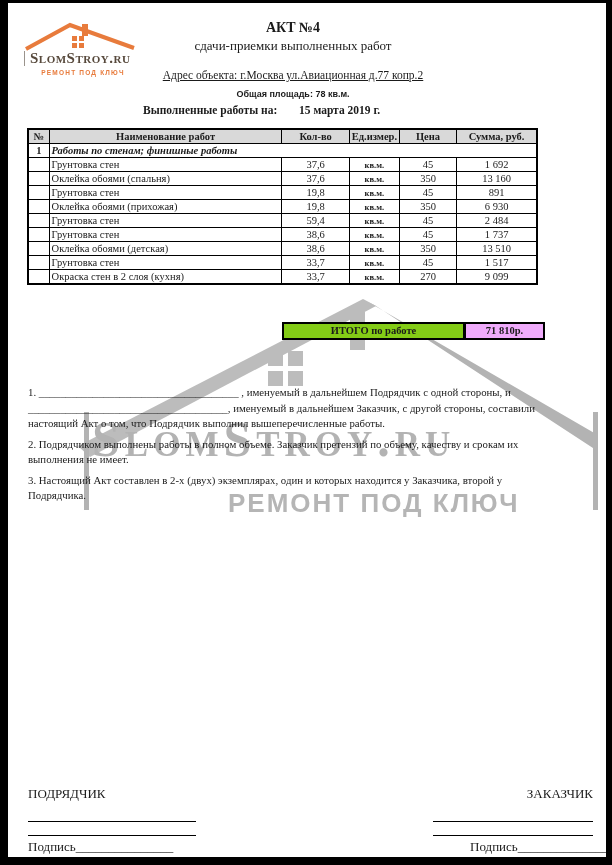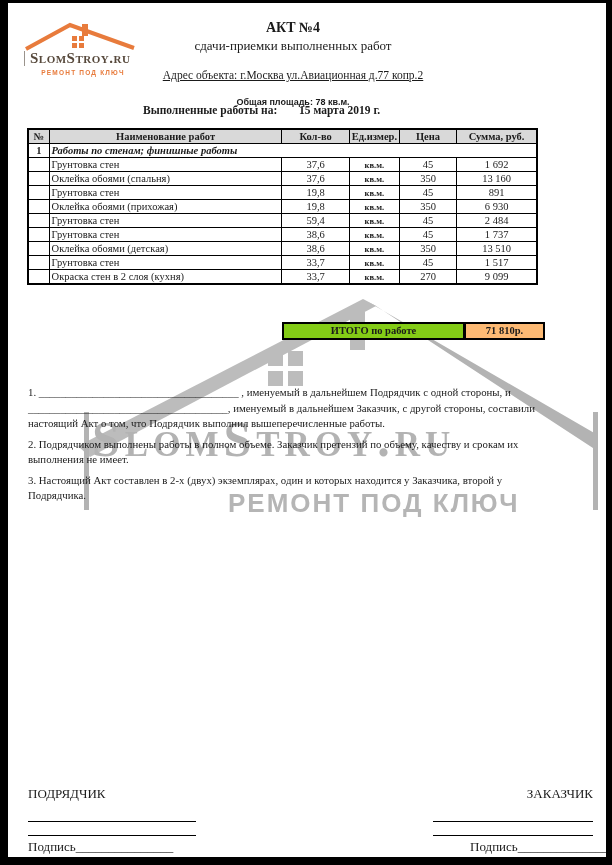--- a/index.html
+++ b/index.html
@@ -12,42 +12,42 @@
   .logo .brand{display:block;margin-left:2px;border-left:1.5px solid #9a938c;padding-left:5px;
     font-variant:small-caps;font-weight:bold;font-size:15px;line-height:15px;color:#57493c;letter-spacing:.5px;}
   .logo .tagline{display:block;text-align:center;margin-top:3px;font-family:"Liberation Sans",sans-serif;
     font-size:6.5px;font-weight:bold;letter-spacing:1.2px;color:#e87b3c;}
 
   
   .titleblock{position:absolute;left:110px;top:17px;width:350px;text-align:center;z-index:2;}
   .doc-title{font-size:14px;font-weight:bold;}
   .doc-subtitle{font-size:13px;font-weight:normal;margin-top:2px;}
   .doc-address{font-size:11.5px;text-decoration:underline;margin-top:15px;}
-  .doc-area{font-family:"Liberation Sans",sans-serif;font-size:9px;font-weight:bold;margin-top:16px;}
+  .doc-area{font-family:"Liberation Sans",sans-serif;font-size:9px;font-weight:bold;margin-top:8px;}
   .works-line{position:absolute;top:101px;left:0;width:100%;z-index:2;}
   .works-label{position:absolute;left:135px;font-size:11.5px;font-weight:bold;white-space:nowrap;}
   .works-date{position:absolute;left:291px;font-size:11.5px;font-weight:bold;white-space:nowrap;}
 
   
   .works-table{position:absolute;left:19px;top:125px;width:511px;border-collapse:collapse;table-layout:fixed;
     font-size:10.5px;z-index:2;background:transparent;}
   .works-table th,.works-table td{border:1px solid #000;height:13px;line-height:12px;padding:0 2px;overflow:hidden;white-space:nowrap;}
   .works-table{border:2px solid #000;}
   .works-table thead th{background:#d9d9d9;font-weight:bold;text-align:center;border-bottom:1.5px solid #000;}
   .works-table td.c0{text-align:center;}
   .works-table td.c1{text-align:left;}
   .works-table td.c2,.works-table td.c4,.works-table td.c5{text-align:center;}
   .works-table td.c3{text-align:center;font-size:8.5px;font-weight:bold;}
   .section-row td{font-weight:bold;font-style:italic;}
   .section-row .sec-num{font-style:normal;text-align:center;font-weight:bold;}
 
   
   .total-row{position:absolute;left:274px;top:319px;display:flex;z-index:2;font-weight:bold;font-size:10.5px;}
   .total-label{width:179px;background:#84cc16;border:2px solid #000;text-align:center;height:14px;line-height:14px;}
-  .total-value{width:77px;background:#fdba74;border:2px solid #000;border-left:1px solid #000;text-align:center;height:14px;line-height:14px;}
+  .total-value{width:77px;background:#f0abfc;border:2px solid #000;border-left:1px solid #000;text-align:center;height:14px;line-height:14px;}
 
   
   .watermark{position:absolute;left:70px;top:293px;width:522px;height:240px;z-index:1;pointer-events:none;color:#b3b3b3;}
   .wm-brand{position:absolute;left:14px;top:118px;width:500px;font-variant:small-caps;font-weight:bold;
     font-size:50px;line-height:50px;letter-spacing:5px;color:#b3b3b3;white-space:nowrap;}
   .wm-bar-left{position:absolute;left:6px;top:116px;width:5px;height:98px;background:#b3b3b3;}
   .wm-bar-right{position:absolute;right:2px;top:116px;width:5px;height:98px;background:#b3b3b3;}
   .wm-tagline{position:absolute;left:150px;top:192px;font-family:"Liberation Sans",sans-serif;
     font-size:26px;font-weight:bold;letter-spacing:2px;color:#b5b5b5;white-space:nowrap;}
 

